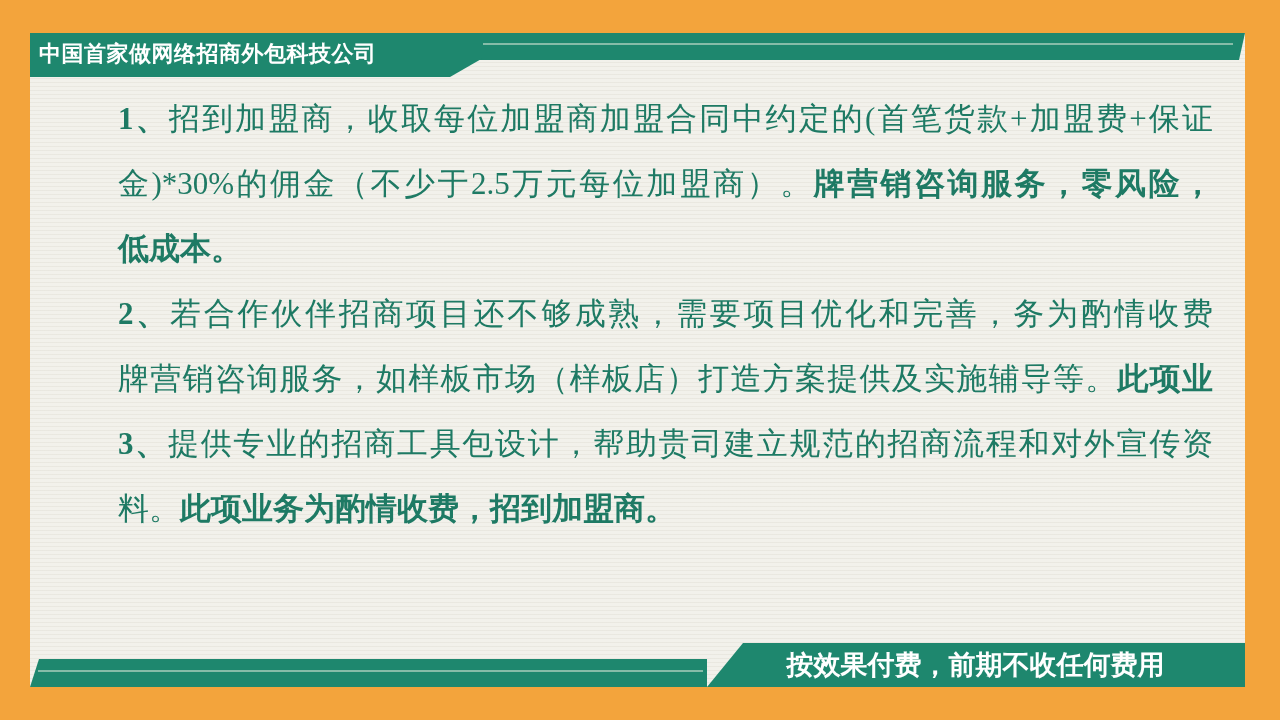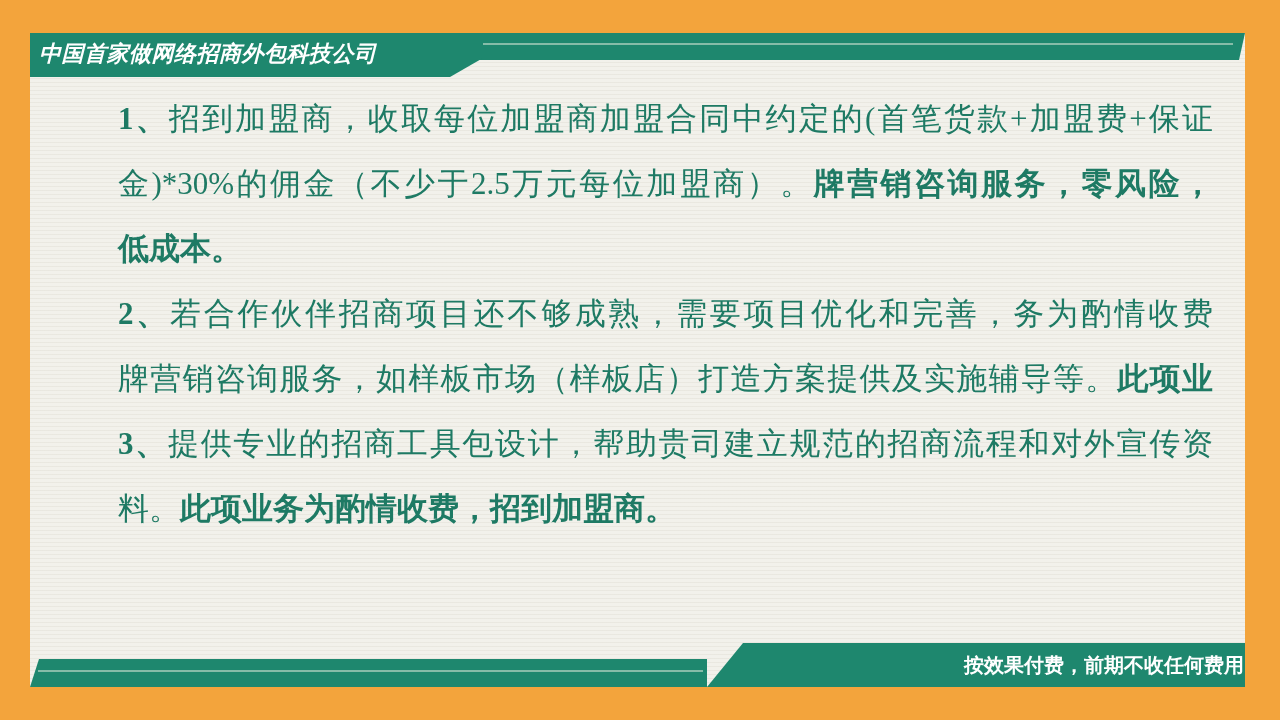--- a/index.html
+++ b/index.html
@@ -37,21 +37,20 @@
     left: 453px; top: 10px;
     width: 750px; height: 2px;
     background: #86BCA8;
   }
   .header-title-block {
     position: absolute;
     left: 0; top: 0;
     width: 453px; height: 44px;
     background: #1E876E;
     clip-path: polygon(0 0, 453px 0, 453px 25px, 420px 44px, 0 44px);
-    font-style: italic;
   }
   .header-title-block .title {
     display: block;
     padding-left: 9px;
     line-height: 42px;
     font-size: 22px;
     font-weight: bold;
     color: #FFFFFF;
     letter-spacing: 0.5px;
     white-space: nowrap;
@@ -94,24 +93,24 @@
   }
   .footer-text-block {
     position: absolute;
     left: 677px; bottom: 0;
     width: 538px; height: 44px;
     background: #1E876E;
     clip-path: polygon(36px 0, 100% 0, 100% 100%, 0 100%);
   }
   .footer-text-block .tagline {
     display: block;
-    text-align: right;
+    text-align: center;
     padding-right: 1px;
     line-height: 44px;
-    font-size: 20px;
+    font-size: 27px;
     font-weight: bold;
     color: #FFFFFF;
     white-space: nowrap;
   }
 </style>
 </head>
 <body>
 
 <div class="frame">
   <div class="paper">

